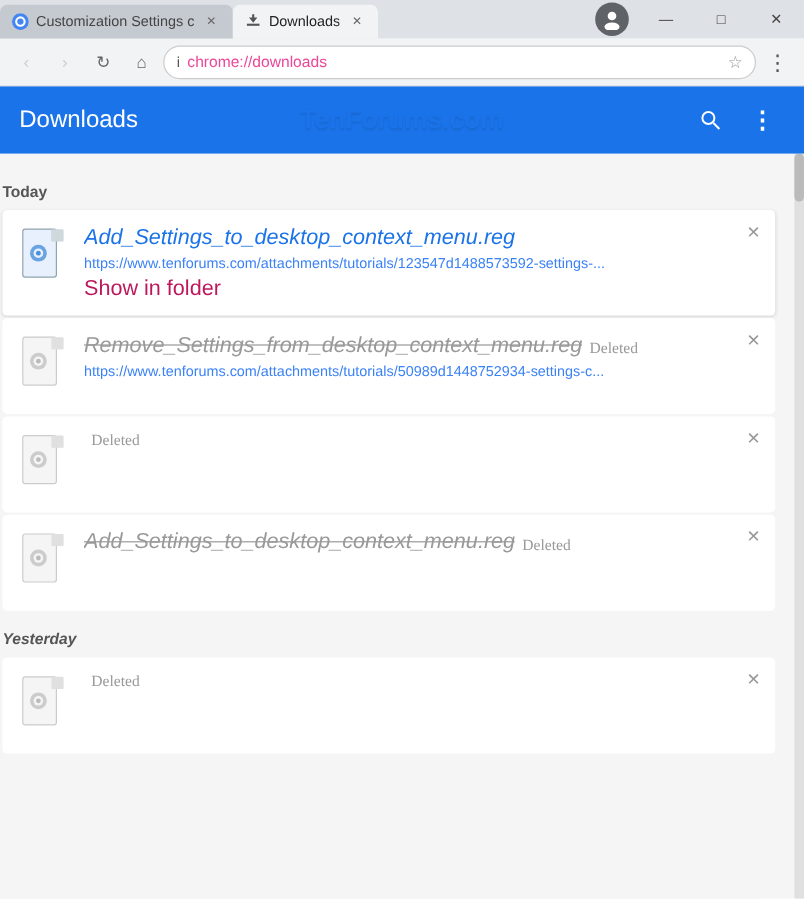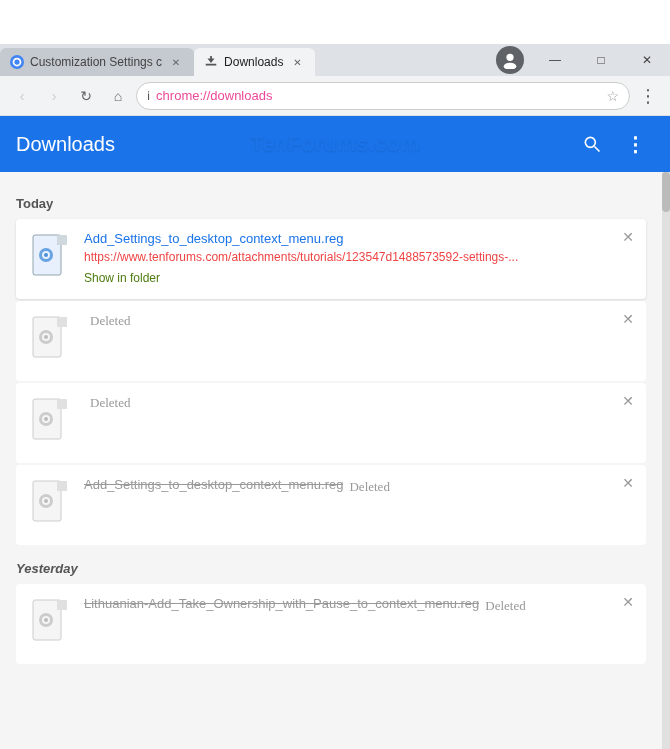--- a/index.html
+++ b/index.html
@@ -7,21 +7,20 @@
 
     
     .title-bar {
       height: 32px;
       background: #dee1e6;
       display: flex;
       align-items: center;
       justify-content: space-between;
       padding: 0 0 0 0;
       position: relative;
-      margin-top: 44px;
     }
     .title-bar-tabs {
       display: flex;
       align-items: flex-end;
       height: 100%;
       flex: 1;
     }
     .tab {
       height: 28px;
       display: flex;
@@ -188,21 +187,21 @@
 
     
     .main-content {
       height: calc(749px - 32px - 40px - 56px);
       background: #f5f5f5;
       overflow-y: auto;
       display: flex;
     }
     .scroll-area {
       flex: 1;
-      padding: 16px 16px 16px 16px;
+      padding: 16px 16px 16px 2px;
     }
     .scrollbar-track {
       width: 8px;
       background: #e0e0e0;
     }
     .scrollbar-thumb {
       width: 8px;
       height: 40px;
       background: #bbb;
       border-radius: 4px;
@@ -238,47 +237,48 @@
       align-items: center;
       justify-content: center;
       flex-shrink: 0;
       margin-right: 10px;
     }
     .download-info {
       flex: 1;
       min-width: 0;
     }
     .download-name {
-      font-size: 13px;
+      font-size: 18px;
       color: #1a73e8;
       text-decoration: none;
       white-space: nowrap;
       overflow: hidden;
       text-overflow: ellipsis;
       display: block;
       margin-bottom: 4px;
       cursor: pointer;
+      font-style: italic;
     }
     .download-name.deleted {
       color: #999;
       text-decoration: line-through;
       cursor: default;
     }
     .download-url {
       font-size: 12px;
-      color: #ef4444;
+      color: #3b82f6;
       white-space: nowrap;
       overflow: hidden;
       text-overflow: ellipsis;
       display: block;
       margin-bottom: 4px;
     }
     .download-action {
-      font-size: 12px;
-      color: #4d7c0f;
+      font-size: 18px;
+      color: #be185d;
       cursor: pointer;
       text-decoration: none;
     }
     .deleted-badge {
       font-size: 13px;
       color: #999;
       margin-left: 6px;
       font-family: Liberation Serif, serif;
     }
     .close-btn {
@@ -407,22 +407,24 @@
           <rect x="2" y="2" width="28" height="40" rx="2" fill="#f5f5f5" stroke="#ccc" stroke-width="1"></rect>
           <polygon points="26,2 36,12 26,12" fill="#ddd"></polygon>
           <rect x="26" y="2" width="10" height="10" rx="1" fill="#e0e0e0"></rect>
           <circle cx="15" cy="22" r="7" fill="#bbb" opacity="0.7"></circle>
           <circle cx="15" cy="22" r="4" fill="#f5f5f5"></circle>
           <circle cx="15" cy="22" r="2" fill="#bbb"></circle>
         </svg>
       </div>
       <div class="download-info">
         <div class="name-row">
+          <span class="download-name deleted">Remove_Settings_from_desktop_context_menu.reg</span>
           <span class="deleted-badge">Deleted</span>
         </div>
+        <span class="download-url">https://www.tenforums.com/attachments/tutorials/50989d1448752934-settings-c...</span>
       </div>
       <div class="close-btn">✕</div>
     </div>
 
     <div class="download-item">
       <div class="download-icon">
         <svg viewBox="0 0 38 44" width="38" height="44">
           <rect x="2" y="2" width="28" height="40" rx="2" fill="#f5f5f5" stroke="#ccc" stroke-width="1"></rect>
           <polygon points="26,2 36,12 26,12" fill="#ddd"></polygon>
           <rect x="26" y="2" width="10" height="10" rx="1" fill="#e0e0e0"></rect>
@@ -467,21 +469,20 @@
           <rect x="2" y="2" width="28" height="40" rx="2" fill="#f5f5f5" stroke="#ccc" stroke-width="1"></rect>
           <polygon points="26,2 36,12 26,12" fill="#ddd"></polygon>
           <rect x="26" y="2" width="10" height="10" rx="1" fill="#e0e0e0"></rect>
           <circle cx="15" cy="22" r="7" fill="#bbb" opacity="0.7"></circle>
           <circle cx="15" cy="22" r="4" fill="#f5f5f5"></circle>
           <circle cx="15" cy="22" r="2" fill="#bbb"></circle>
         </svg>
       </div>
       <div class="download-info">
         <div class="name-row">
-          <span class="download-name deleted">Lithuanian-Add_Take_Ownership_with_Pause_to_context_menu.reg</span>
           <span class="deleted-badge">Deleted</span>
         </div>
       </div>
       <div class="close-btn">✕</div>
     </div>
 
   </div>
 
   <div class="scrollbar-track">
     <div class="scrollbar-thumb"></div>

